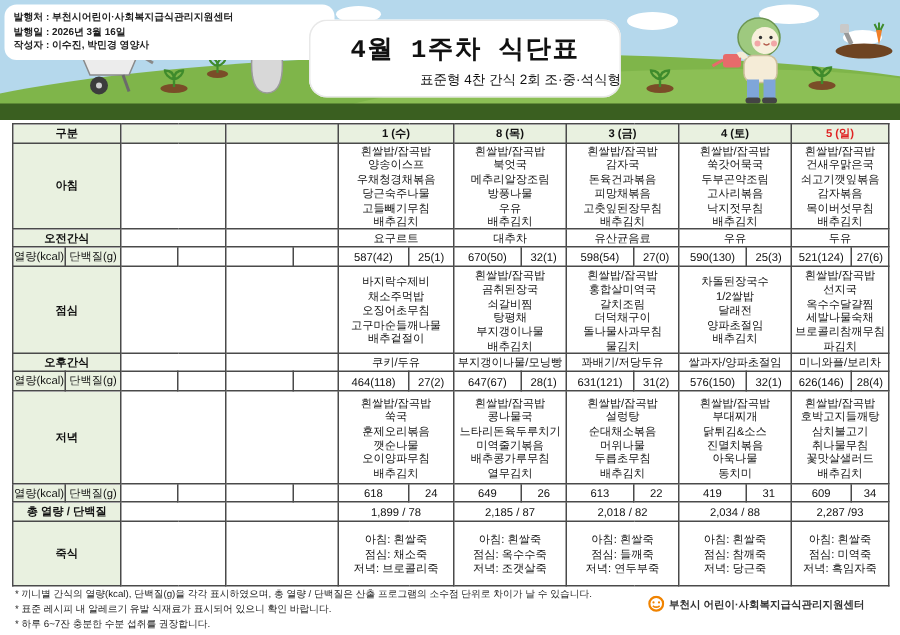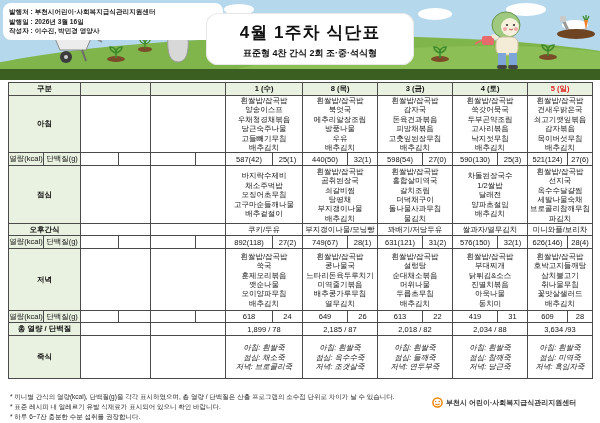--- a/index.html
+++ b/index.html
@@ -12,36 +12,36 @@
     border-radius:55% 45% 0 0 / 70% 55% 0 0;}
   .hill2{position:absolute;top:46px;left:180px;width:520px;height:60px;background:#8cbf55;
     border-radius:60% 40% 0 0 / 90% 70% 0 0;}
   .grass-band{position:absolute;top:69px;left:0;width:600px;height:11px;background:#3a5f20;}
   .cloud{position:absolute;background:#ffffff;border-radius:50%;}
 
   .info-box{position:absolute;top:3px;left:3px;width:208px;background:#ffffff;border-radius:8px;
     padding:4px 6px 4px 6px;font-size:6.6px;line-height:1.45;font-weight:bold;color:#222;}
   .title-box{position:absolute;top:13px;left:206px;width:208px;height:52px;background:#ffffff;
     border-radius:12px;text-align:center;box-shadow:0 0 0 1px #e8e8e8 inset;}
-  .title-box .t{font-size:17px;font-weight:bold;letter-spacing:1px;margin-top:8px;}
-  .title-box .s{font-size:9px;font-weight:bold;margin-top:3px;}
+  .title-box .t{font-size:17px;font-weight:bold;letter-spacing:1px;margin-top:8px;font-family:Liberation Mono, monospace;}
+  .title-box .s{font-size:9px;font-weight:normal;margin-top:3px;text-align:right;}
 
   .deco{position:absolute;}
 
   
   .menu-table{position:absolute;top:82px;left:8px;border-collapse:collapse;table-layout:fixed;
     width:584px;padding-left:16px;}
   .menu-table td{border:1px solid #4a4a4a;padding:0;text-align:center;vertical-align:middle;
     font-size:7.5px;overflow:hidden;}
   .g{background:#e9f1e0;}
   .b{font-weight:bold;}
   .red{color:#e02323;}
   .menu{white-space:pre-line;line-height:9.4px;}
   .snack{font-size:7.5px;}
-  .pcell{white-space:pre-line;line-height:9.6px;text-align:left;padding-left:6px;font-style:italic;}
+  .pcell{white-space:pre-line;line-height:9.6px;text-align:left;padding-left:6px;}
   .elabel{font-size:7px;font-weight:normal;}
 
   
   .notes{position:absolute;top:392px;left:10px;font-size:6.5px;line-height:1.55;color:#222;}
   .footer-logo{position:absolute;top:397px;left:432px;display:flex;align-items:center;gap:3px;
     font-size:7px;font-weight:bold;color:#333;}
 </style>
 </head>
 <body>
 
@@ -189,31 +189,41 @@
 낙지젓무침
 배추김치</td>
       <td colspan="2" class="menu">흰쌀밥/잡곡밥
 건새우맑은국
 쇠고기깻잎볶음
 감자볶음
 목이버섯무침
 배추김치</td>
     </tr>
 
+    <tr style="height:12px">
+      <td colspan="2" class="g b">오전간식</td>
+      <td colspan="2"></td>
+      <td colspan="2"></td>
+      <td colspan="2" class="snack">요구르트</td>
+      <td colspan="2" class="snack">대추차</td>
+      <td colspan="2" class="snack">유산균음료</td>
+      <td colspan="2" class="snack">우유</td>
+      <td colspan="2" class="snack">두유</td>
+    </tr>
 
     <tr style="height:13px">
       <td class="g elabel">열량(kcal)</td>
       <td class="g elabel">단백질(g)</td>
       <td></td>
           <td></td>
       <td></td>
           <td></td>
       <td>587(42)</td>
       <td>25(1)</td>
-      <td>440(50)</td>
+      <td>670(50)</td>
       <td>32(1)</td>
       <td>598(54)</td>
       <td>27(0)</td>
       <td>590(130)</td>
       <td>25(3)</td>
       <td>521(124)</td>
       <td>27(6)</td>
     </tr>
 
     <tr style="height:58px">
@@ -250,34 +260,34 @@
 파김치</td>
     </tr>
 
     <tr style="height:12px">
       <td colspan="2" class="g b">오후간식</td>
       <td colspan="2"></td>
       <td colspan="2"></td>
       <td colspan="2" class="snack">쿠키/두유</td>
       <td colspan="2" class="snack">부지갱이나물/모닝빵</td>
       <td colspan="2" class="snack">꽈배기/저당두유</td>
-      <td colspan="2" class="snack">쌀과자/열무김치</td>
+      <td colspan="2" class="snack">쌀과자/양파초절임</td>
       <td colspan="2" class="snack">미니와플/보리차</td>
     </tr>
 
     <tr style="height:13px">
       <td class="g elabel">열량(kcal)</td>
       <td class="g elabel">단백질(g)</td>
       <td></td>
           <td></td>
       <td></td>
           <td></td>
-      <td>892(118)</td>
+      <td>464(118)</td>
       <td>27(2)</td>
-      <td>749(67)</td>
+      <td>647(67)</td>
       <td>28(1)</td>
       <td>631(121)</td>
       <td>31(2)</td>
       <td>576(150)</td>
       <td>32(1)</td>
       <td>626(146)</td>
       <td>28(4)</td>
     </tr>
 
     <tr style="height:62px">
@@ -325,32 +335,32 @@
           <td></td>
       <td>618</td>
       <td>24</td>
       <td>649</td>
       <td>26</td>
       <td>613</td>
       <td>22</td>
       <td>419</td>
       <td>31</td>
       <td>609</td>
-      <td>28</td>
+      <td>34</td>
     </tr>
 
     <tr style="height:13px">
       <td colspan="2" class="g b">총 열량 / 단백질</td>
       <td colspan="2"></td>
       <td colspan="2"></td>
       <td colspan="2">1,899 / 78</td>
       <td colspan="2">2,185 / 87</td>
       <td colspan="2">2,018 / 82</td>
       <td colspan="2">2,034 / 88</td>
-      <td colspan="2">3,634 /93</td>
+      <td colspan="2">2,287 /93</td>
     </tr>
 
     <tr style="height:43px">
       <td colspan="2" class="g b">죽식</td>
       <td colspan="2"></td>
       <td colspan="2"></td>
       <td colspan="2" class="pcell">아침: 흰쌀죽
 점심: 채소죽
 저녁: 브로콜리죽</td>
       <td colspan="2" class="pcell">아침: 흰쌀죽

